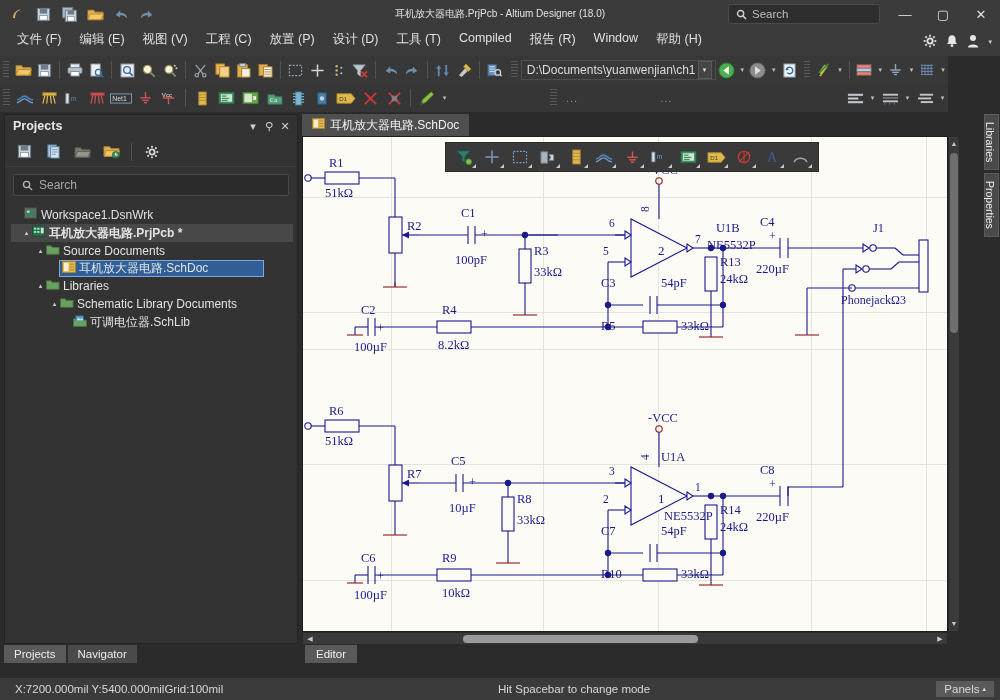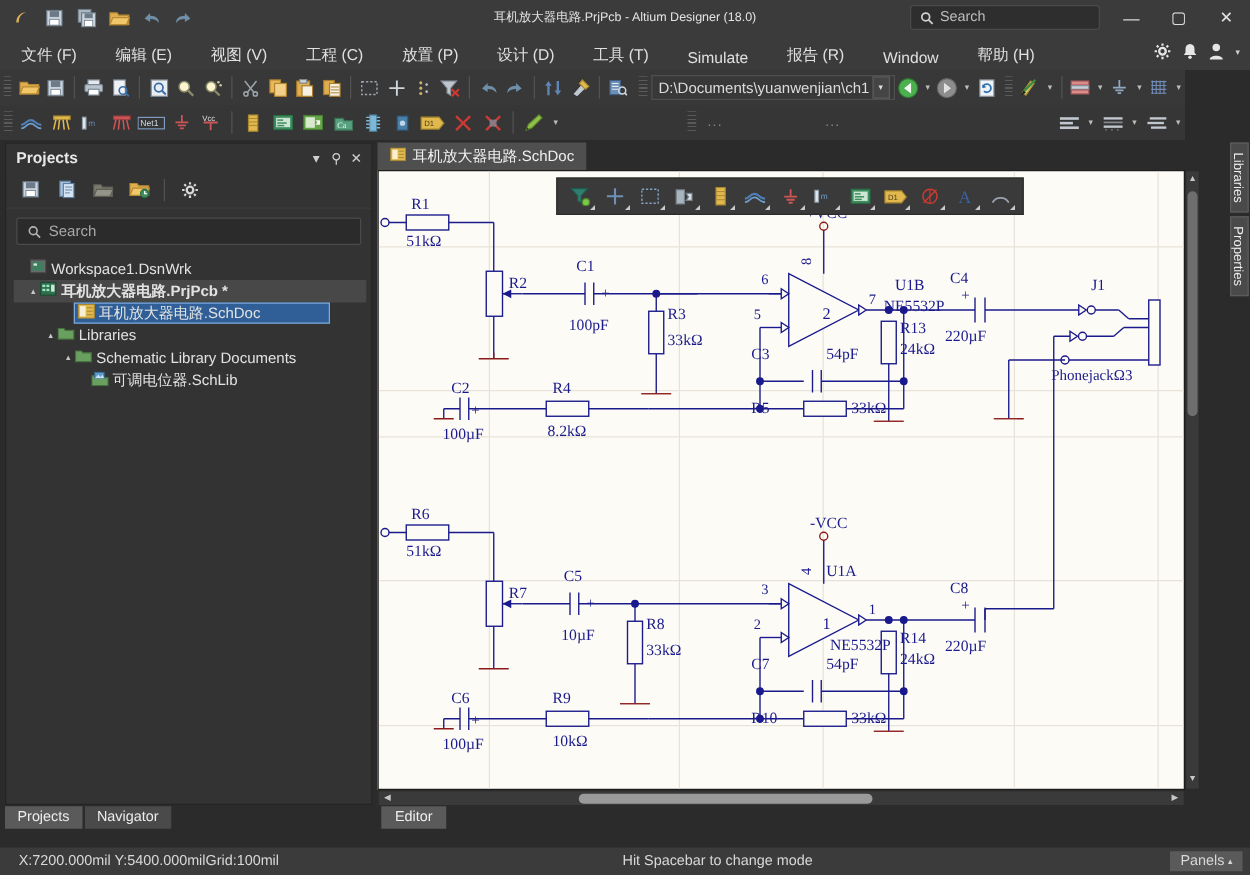--- a/index.html
+++ b/index.html
@@ -32,21 +32,21 @@
     display:flex; align-items:center; gap:5px; padding-left:7px;
     color:#bdbdbd; font-size:11.5px;
   }
   .winbtns { position:absolute; right:0; top:0; height:28px; display:flex; }
   .winbtn { width:38px; height:28px; display:flex;align-items:center;justify-content:center;
             color:#e0e0e0; font-size:13px; }
 
   
   .menubar {
     position:absolute; top:28px; left:0; width:1000px; height:28px;
-    background:#3b3b3b; display:flex; align-items:flex-end; padding-left:8px;gap:13px;
+    background:#3b3b3b; display:flex; align-items:flex-start; padding-left:8px;
   }
   .menu-item { padding: 3px 9px; font-size:12.5px; color:#e0e0e0; white-space:nowrap; }
   .menu-right { position:absolute; right:8px; top:0; height:28px; display:flex; align-items:center; gap:9px; }
 
   
   .toolbar {
     position:absolute; left:0; width:948px; height:28px;
     background:#383838; display:flex; align-items:center;
   }
   .toolbar.row1 { top:56px; }
@@ -226,21 +226,21 @@
 </div>
 
 <div class="menubar">
   <div class="menu-item">文件 (F)</div>
   <div class="menu-item">编辑 (E)</div>
   <div class="menu-item">视图 (V)</div>
   <div class="menu-item">工程 (C)</div>
   <div class="menu-item">放置 (P)</div>
   <div class="menu-item">设计 (D)</div>
   <div class="menu-item">工具 (T)</div>
-  <div class="menu-item">Simulate</div>
+  <div class="menu-item">Compiled</div>
   <div class="menu-item">报告 (R)</div>
   <div class="menu-item">Window</div>
   <div class="menu-item">帮助 (H)</div>
   <div class="menu-right">
     <span>
       <svg width="14" height="14" viewBox="0 0 16 16">
             <circle cx="8" cy="8" r="3" fill="none" stroke="#e6e6e6" stroke-width="2.1"></circle>
             <g stroke="#e6e6e6" stroke-width="2">
               <line x1="8" y1="0.8" x2="8" y2="3"></line>
               <line x1="8" y1="13" x2="8" y2="15.2"></line>
@@ -788,20 +788,29 @@
                 <rect x="5.5" y="3" width="2.5" height="2"></rect>
                 <rect x="2" y="6.5" width="2.5" height="2"></rect>
                 <rect x="5.5" y="6.5" width="2.5" height="2"></rect>
               </g>
               <rect x="9.5" y="3" width="3" height="6" fill="#cfe6d6"></rect>
             </svg>
       </span>
       <span class="tname" style="font-weight:bold">耳机放大器电路.PrjPcb *</span>
     </div>
 
+    <div class="tree-row" style="padding-left:24px">
+      <span class="arrow">▴</span>
+      <span>
+        <svg width="14" height="12" viewBox="0 0 15 12">
+              <path d="M0.5 1.5 h5 l1.2 1.6 H14 v7.5 H0.5 Z" fill="#6aa05f" stroke="#47713f"></path>
+            </svg>
+      </span>
+      <span class="tname">Source Documents</span>
+    </div>
 
     <div class="tree-row sel-blue" style="margin-left:48px; padding-left:2px; width:205px;">
       <span>
         <svg width="14" height="12" viewBox="0 0 15 13">
               <rect x="0.5" y="0.5" width="14" height="12" fill="#e0b84e" stroke="#a8872e"></rect>
               <rect x="2" y="2" width="5" height="9" fill="#f7efd4"></rect>
               <g stroke="#a8872e" stroke-width=".9">
                 <line x1="8" y1="3.5" x2="13" y2="3.5"></line>
                 <line x1="8" y1="6.5" x2="13" y2="6.5"></line>
                 <line x1="8" y1="9.5" x2="13" y2="9.5"></line>

